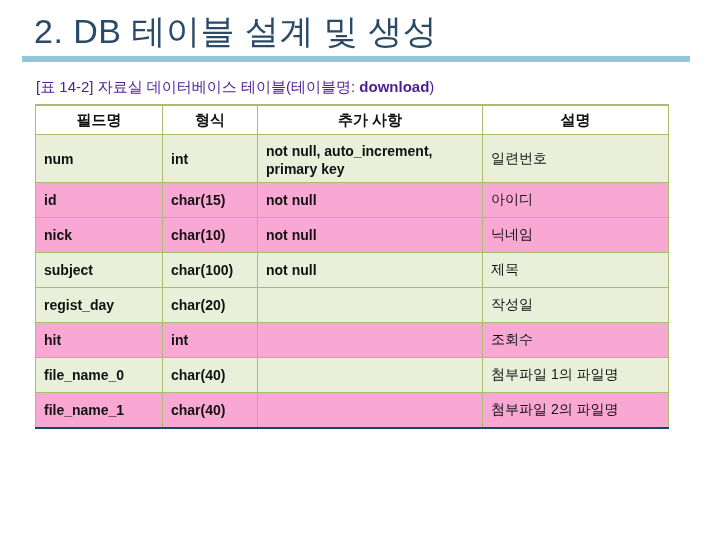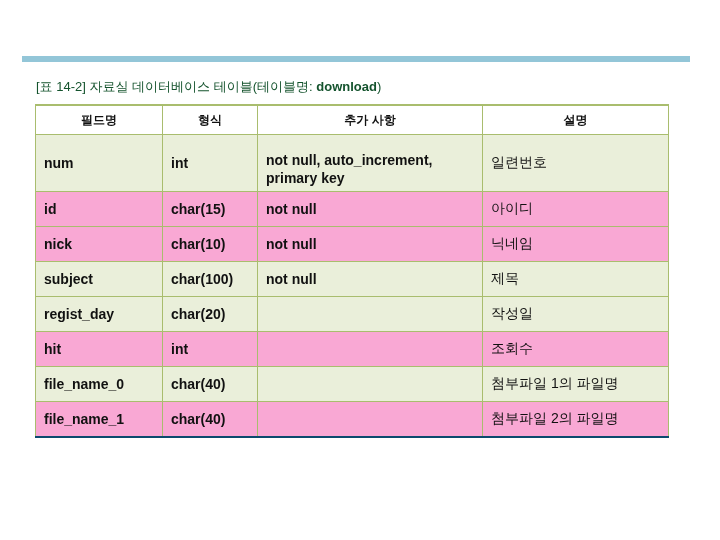--- a/index.html
+++ b/index.html
@@ -33,23 +33,23 @@
     left: 22px;
     top: 56px;
     width: 668px;
     height: 6px;
     background: #93c6d8;
   }
   .table-caption {
     position: absolute;
     left: 36px;
     top: 77px;
-    font-size: 13px;
+    font-size: 15px;
     line-height: 20px;
-    color: #14532d;
+    color: #4c1d95;
     white-space: nowrap;
   }
   .table-caption .bold {
     font-weight: bold;
   }
   .data-table-wrap {
     position: absolute;
     left: 35px;
     top: 104px;
     width: 633px;
@@ -70,21 +70,21 @@
     padding: 0 8px;
     font-size: 14px;
     vertical-align: middle;
     color: #111111;
   }
   table.data-table thead th {
     background: #ffffff;
     height: 28px;
     text-align: center;
     font-weight: bold;
-    font-size: 12px;
+    font-size: 15px;
     border-top: 2px solid #a9bd6e;
   }
   table.data-table tbody td {
     height: 34px;
     text-align: left;
   }
   table.data-table tbody tr.shade td {
     background: #eaefda;
   }
   table.data-table tbody tr.plain td {
@@ -97,32 +97,33 @@
   td.cell-type,
   td.cell-extra {
     font-weight: bold;
   }
   td.cell-desc {
     font-weight: normal;
     margin-top: 16px;
   }
   td.cell-extra.multiline {
     line-height: 18px;
-    padding-top: 16px;
+    padding-top: 7px;
     padding-bottom: 4px;
   }
   tr.tall td {
     height: 48px;
   }
 </style>
 </head>
 <body>
 
 <div class="slide">
 
+  <div class="slide-title">2. DB 테이블 설계 및 생성</div>
 
   <div class="title-rule"></div>
 
   <div class="table-caption">
     <span>[표 14-2] 자료실 데이터베이스 테이블(테이블명: </span><span class="bold">download</span><span>)</span>
   </div>
 
   <div class="data-table-wrap">
     <table class="data-table">
       <colgroup>

